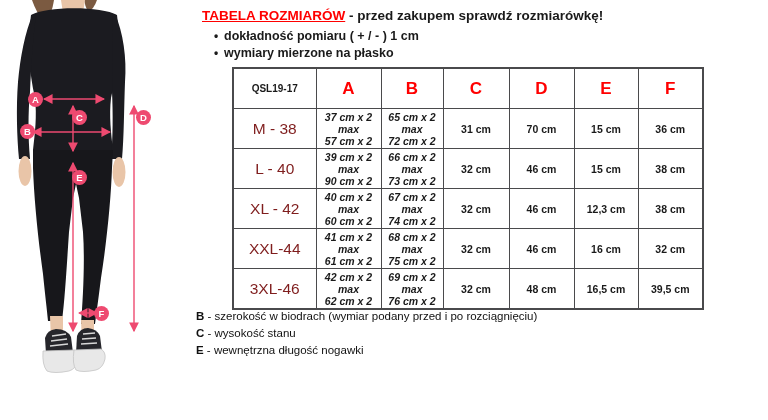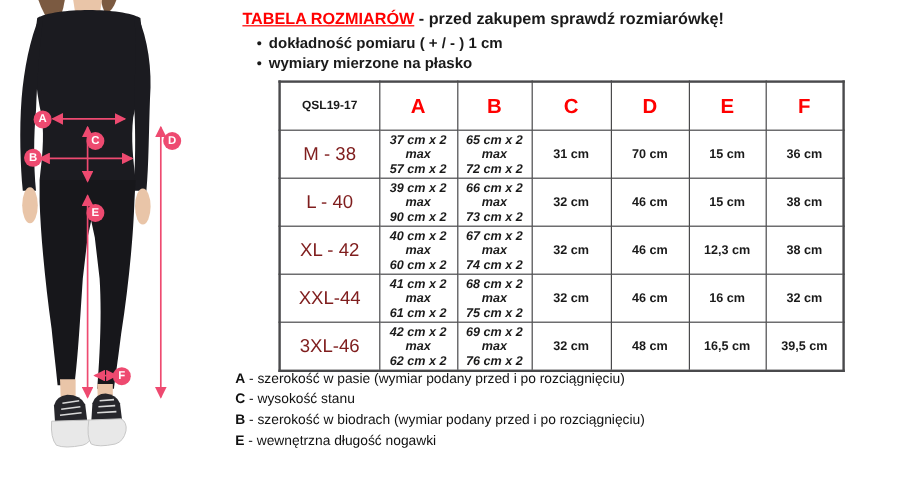--- a/index.html
+++ b/index.html
@@ -200,19 +200,18 @@
 76 cm x 2</td>
         <td class="val">32 cm</td>
         <td class="val">48 cm</td>
         <td class="val">16,5 cm</td>
         <td class="val">39,5 cm</td>
       </tr>
     </tbody>
   </table>
 
   <div class="legend">
-    <div class="legend-item"><b>A</b><span class="sep"> - </span><span>szerokość w pasie (wymiar podany przed i po rozciągnięciu)</span></div>
+    <div class="legend-item"><b>B</b><span class="sep"> - </span><span>szerokość w biodrach (wymiar podany przed i po rozciągnięciu)</span></div>
     <div class="legend-item"><b>C</b><span class="sep"> - </span><span>wysokość stanu</span></div>
-    <div class="legend-item"><b>B</b><span class="sep"> - </span><span>szerokość w biodrach (wymiar podany przed i po rozciągnięciu)</span></div>
     <div class="legend-item"><b>E</b><span class="sep"> - </span><span>wewnętrzna długość nogawki</span></div>
   </div>
 
 </div>
 
 </body></html>

